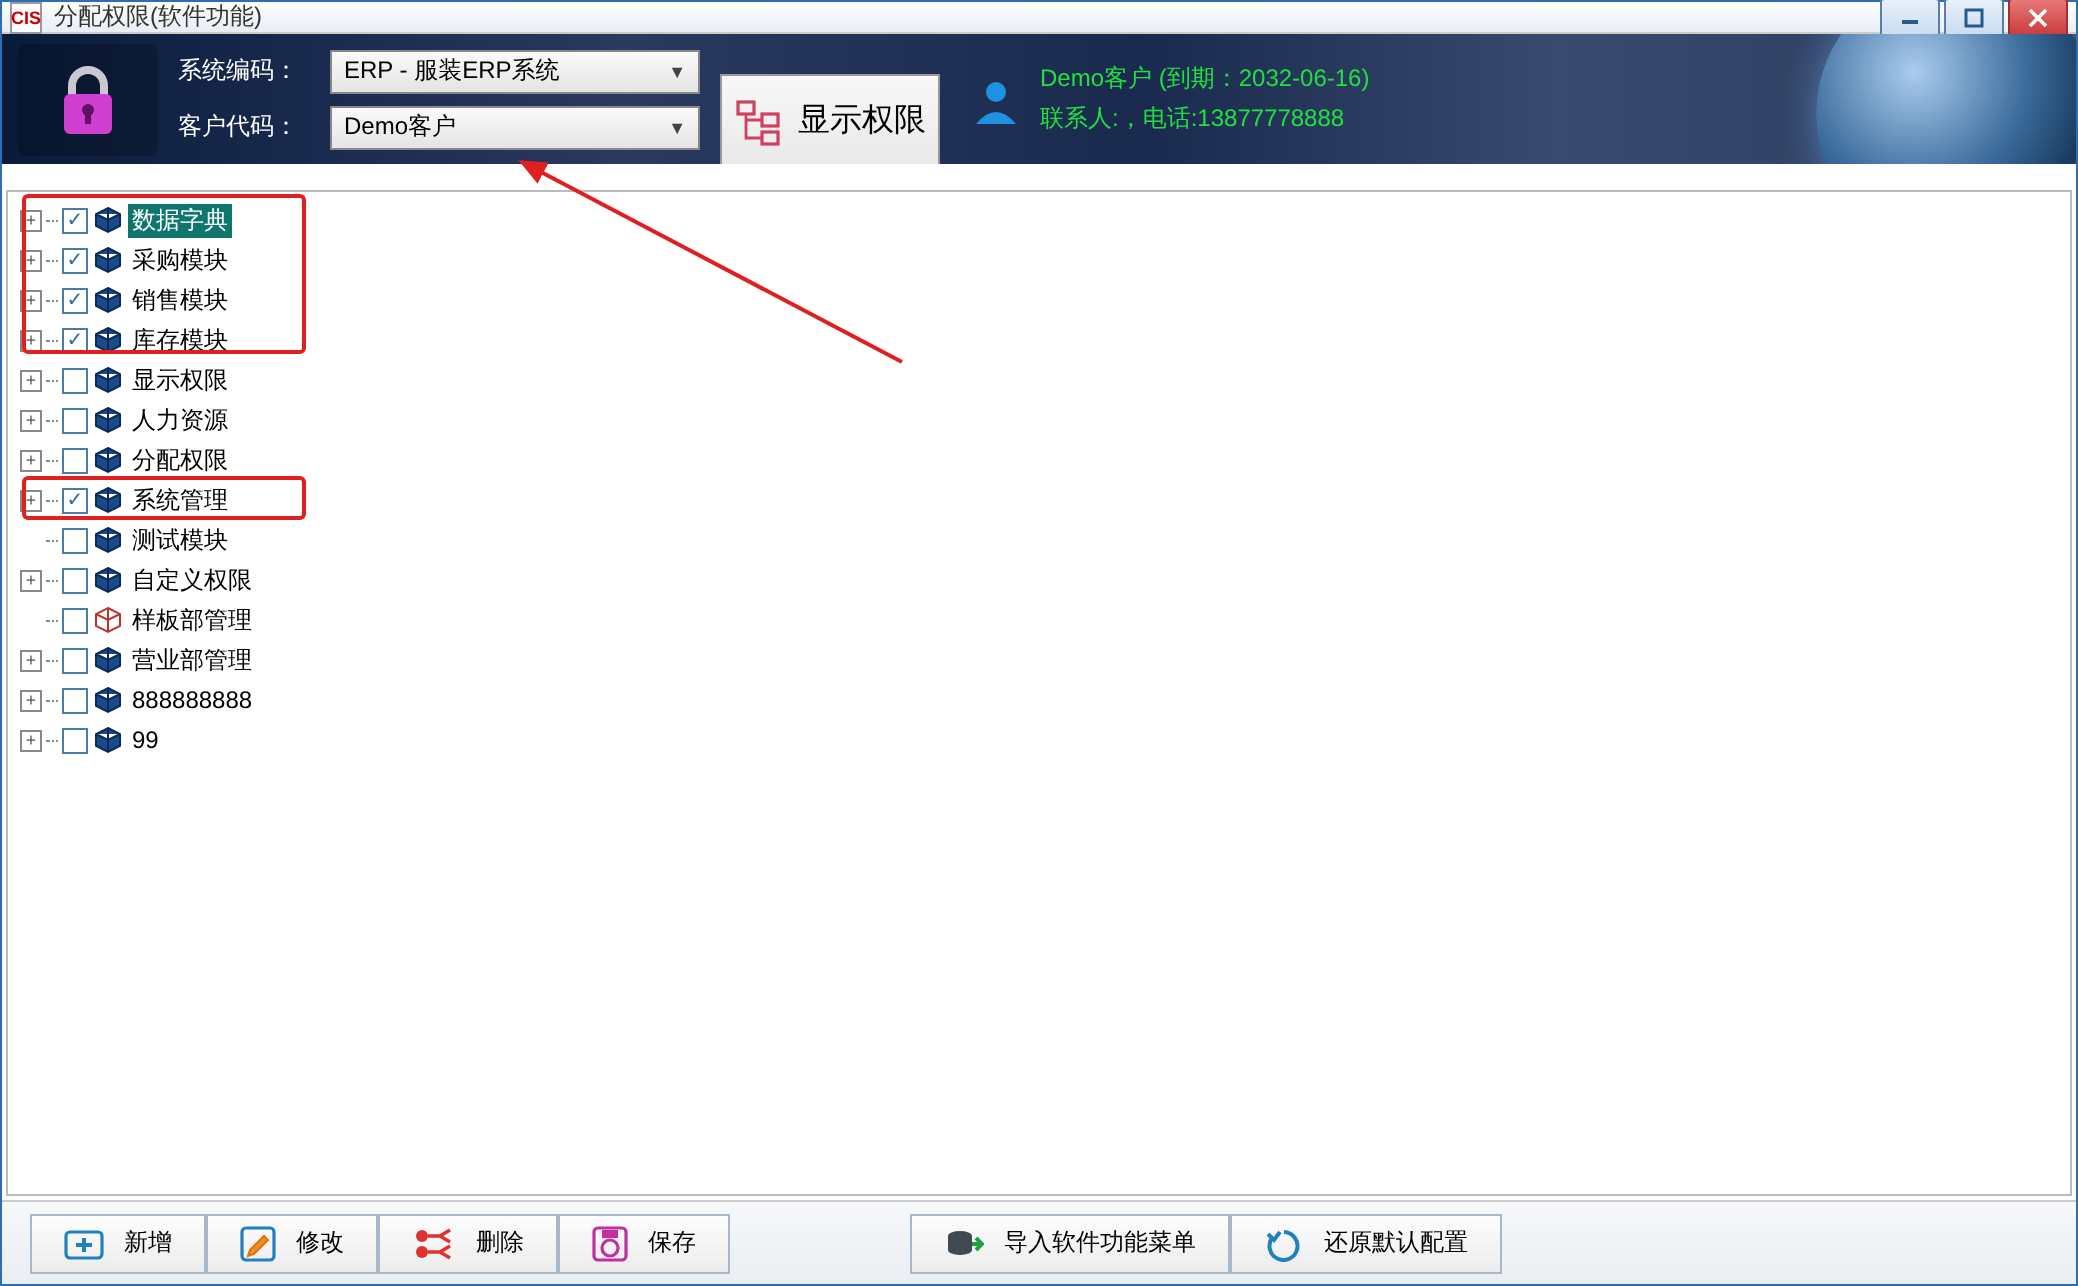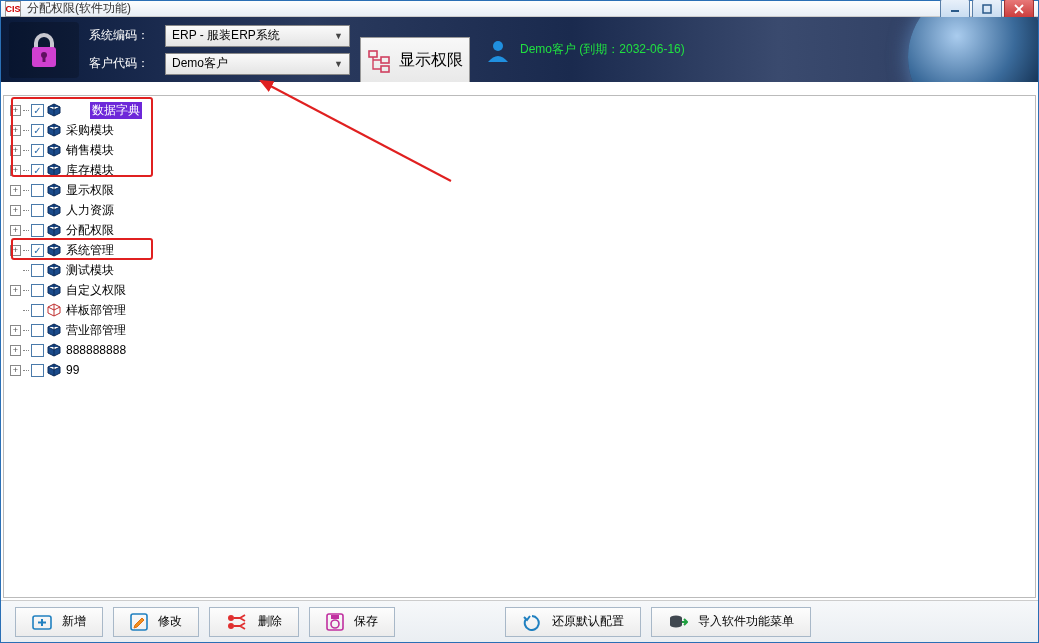--- a/index.html
+++ b/index.html
@@ -26,26 +26,26 @@
 .info-text { color: #20e040; font-size: 12px; line-height: 1.6; }
 
 .tree-area { position: absolute; top: 94px; left: 2px; right: 2px; bottom: 44px; border: 1px solid #bbb; background: #fff; padding: 4px 2px; overflow: auto; }
 .tree-node { display: flex; align-items: center; height: 20px; font-size: 12px; gap: 2px; padding-left: 4px; }
 .expander { width: 11px; height: 11px; border: 1px solid #888; font-size: 9px; line-height: 9px; text-align: center; cursor: pointer; color: #555; background: #fff; }
 .expander.none { border: none; visibility: hidden; }
 .dots { width: 6px; border-top: 1px dotted #888; }
 .chk { width: 13px; height: 13px; border: 1px solid #4a7aaa; background: #fff; display: flex; align-items: center; justify-content: center; font-size: 10px; color: #2a6aaa; cursor: pointer; }
 .cube { width: 16px; height: 14px; display: flex; align-items: center; justify-content: center; }
 .node-label { padding: 0 2px; }
-.node-label.selected { background: #6d28d9; color: #fff; margin-left: 26px; }
+.node-label.selected { background: #0f766e; color: #fff; }
 .red-hi { position: absolute; border: 2px solid #e02020; border-radius: 3px; pointer-events: none; }
 
 .arrow-line { position: absolute; pointer-events: none; }
 
-.footer { position: absolute; bottom: 0; left: 0; right: 0; height: 42px; border-top: 1px solid #ccc; background: linear-gradient(#f6f8fa, #eaeef2); display: flex; align-items: center; padding: 0 14px; gap: 10px; }
+.footer { position: absolute; bottom: 0; left: 0; right: 0; height: 42px; border-top: 1px solid #ccc; background: linear-gradient(#f6f8fa, #eaeef2); display: flex; align-items: center; padding: 0 14px; }
 .foot-btn { height: 30px; padding: 0 16px; background: linear-gradient(#fdfdfd, #ececec); border: 1px solid #a8b8c8; display: flex; align-items: center; gap: 10px; font-size: 12px; cursor: pointer; }
 .foot-sep { flex: 0 0 90px; }
 </style>
 </head>
 <body>
 
 <div class="window">
   <div class="titlebar">
     <div class="app-icon">CIS</div>
     <div class="title">分配权限(软件功能)</div>
@@ -103,20 +103,21 @@
       </svg>
       <span>显示权限</span>
     </div>
     <div class="info-block">
       <svg width="28" height="28">
         <circle cx="14" cy="10" r="5" fill="#2090e0"></circle>
         <path d="M4 26 q10 -12 20 0 z" fill="#2090e0"></path>
       </svg>
       <div class="info-text">
         <div>Demo客户 (到期：2032-06-16)</div>
+        <div>联系人:，电话:13877778888</div>
       </div>
     </div>
   </div>
 
   <div class="tree-area" id="tree">
       <div class="tree-node">
     <div class="expander ">+</div>
     <div class="dots"></div>
     <div class="chk">✓</div>
     <div class="cube">
@@ -311,27 +312,27 @@
       <svg width="18" height="18">
           <rect x="1" y="1" width="16" height="16" rx="2" fill="none" stroke="#c030a0" stroke-width="1.6"></rect>
           <circle cx="9" cy="11" r="4" fill="none" stroke="#c030a0" stroke-width="1.6"></circle>
           <rect x="5" y="2" width="8" height="4" fill="#c030a0"></rect>
         </svg>
       <span>保存</span>
     </div>
     <div class="foot-sep"></div>
     <div class="foot-btn">
       <svg width="20" height="18">
-          <path d="M10 3 a7 7 0 1 1 -6 3" fill="none" stroke="#2080c0" stroke-width="2"></path>
-          <path d="M2 4 l3 3 l3 -4" fill="none" stroke="#2080c0" stroke-width="2"></path>
-        </svg>
-      <span>还原默认配置</span>
-    </div>
-    <div class="foot-btn">
-      <svg width="20" height="18">
           <ellipse cx="8" cy="5" rx="6" ry="2.5" fill="#404850"></ellipse>
           <path d="M2 5 v7 a6 2.5 0 0 0 12 0 v-7" fill="#404850"></path>
           <path d="M14 9 l5 0 M16 6 l3 3 l-3 3" fill="none" stroke="#20a040" stroke-width="2"></path>
         </svg>
       <span>导入软件功能菜单</span>
     </div>
+    <div class="foot-btn">
+      <svg width="20" height="18">
+          <path d="M10 3 a7 7 0 1 1 -6 3" fill="none" stroke="#2080c0" stroke-width="2"></path>
+          <path d="M2 4 l3 3 l3 -4" fill="none" stroke="#2080c0" stroke-width="2"></path>
+        </svg>
+      <span>还原默认配置</span>
+    </div>
   </div>
 </div>
 
 </body></html>

